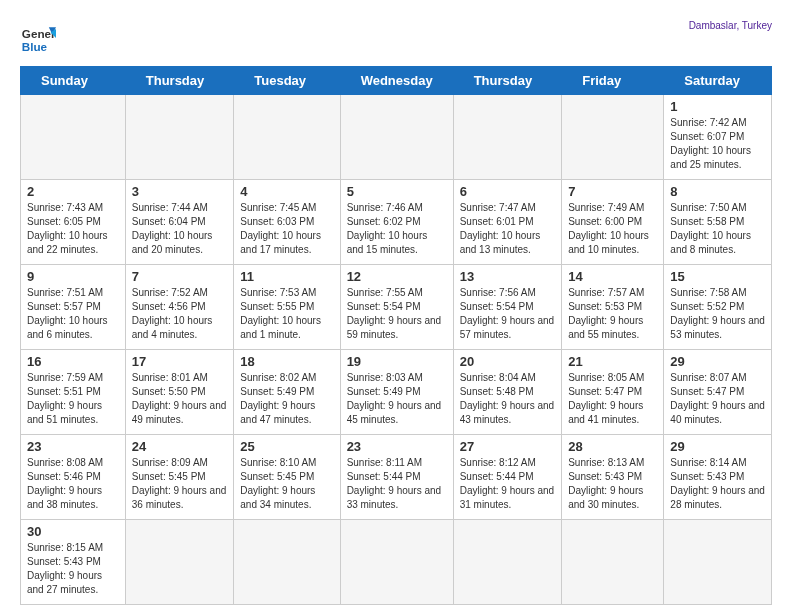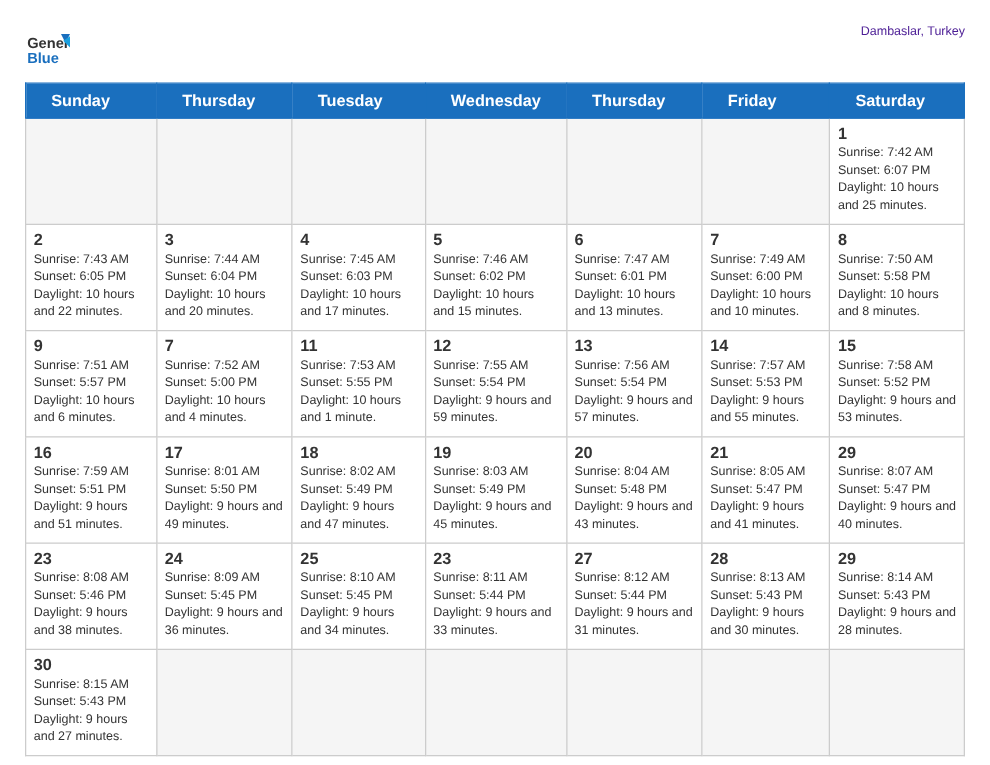--- a/index.html
+++ b/index.html
@@ -177,21 +177,21 @@
         <td>
           <div class="day-number">9</div>
           <div class="day-info">Sunrise: 7:51 AM
 Sunset: 5:57 PM
 Daylight: 10 hours
 and 6 minutes.</div>
         </td>
         <td>
           <div class="day-number">7</div>
           <div class="day-info">Sunrise: 7:52 AM
-Sunset: 5:00 PM
+Sunset: 4:56 PM
 Daylight: 10 hours
 and 4 minutes.</div>
         </td>
         <td>
           <div class="day-number">11</div>
           <div class="day-info">Sunrise: 7:53 AM
 Sunset: 5:55 PM
 Daylight: 10 hours
 and 1 minute.</div>
         </td>

